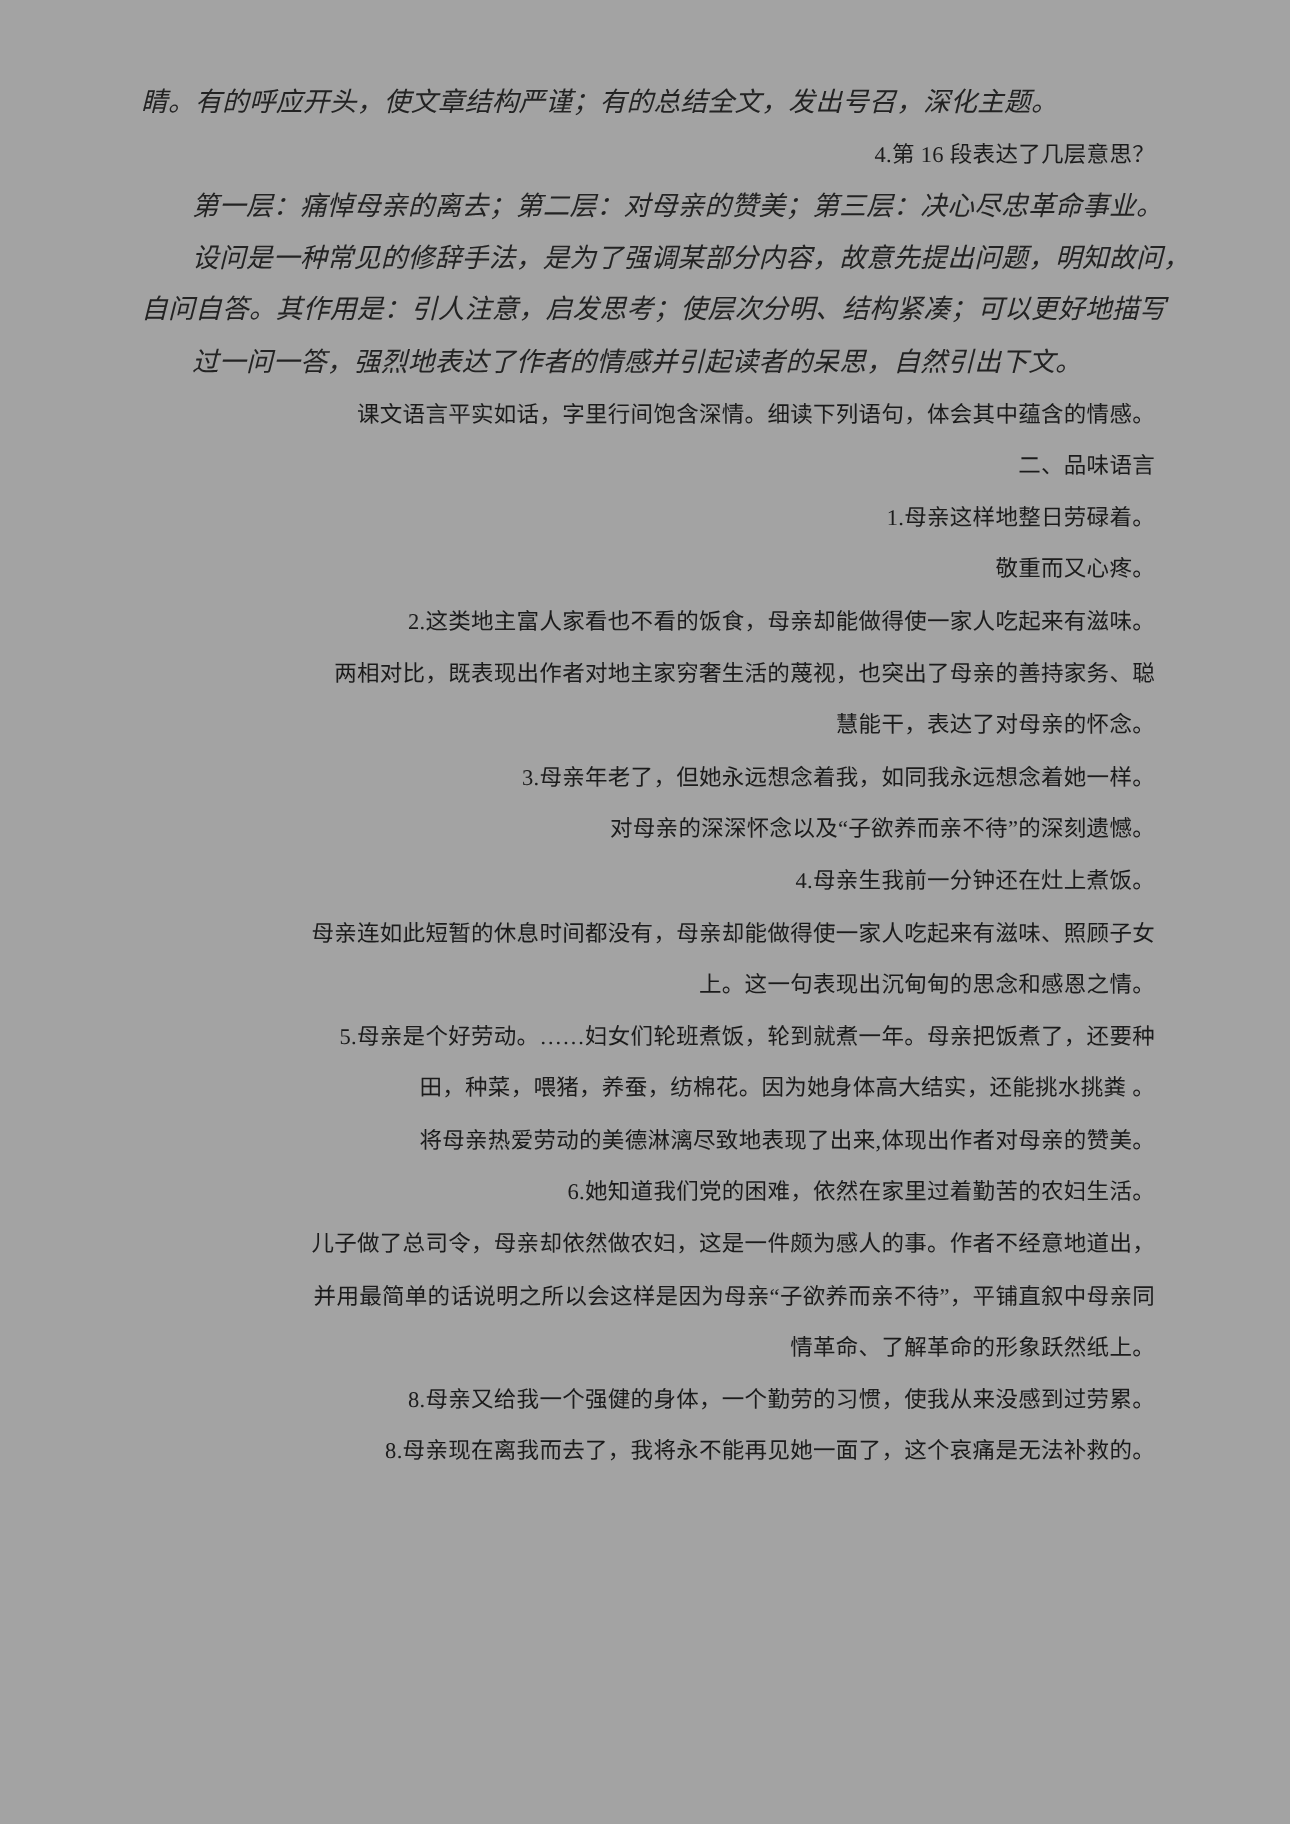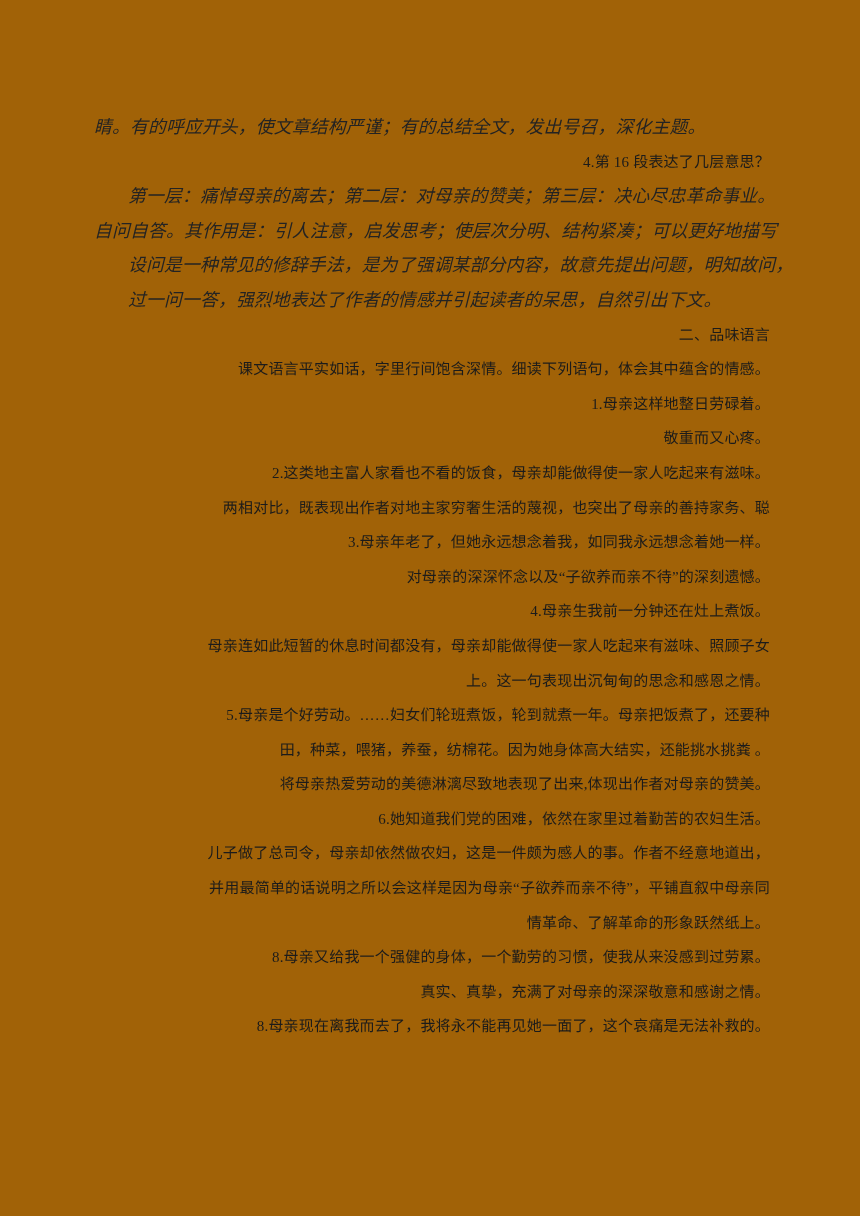--- a/index.html
+++ b/index.html
@@ -13,23 +13,23 @@
     height: 1216px;
     overflow: hidden;
     font-family: "DejaVu Serif", "Liberation Serif", serif;
     color: #1a1a1a;
   }
 
   .page {
     position: relative;
     width: 860px;
     height: 1216px;
-    background: #a16207;
+    background: #a3a3a3;
     box-sizing: border-box;
-    padding: 110px 92px 0 94px;
+    padding: 52px 92px 0 94px;
   }
 
   .doc-body {
     width: 676px;
   }
 
   
   .line {
     height: 34.6px;
     line-height: 34.6px;
@@ -67,38 +67,38 @@
   }
 </style>
 </head>
 <body>
 
 <div class="page">
   <div class="doc-body" id="doc-body">
       <div class="line kai flush">睛。有的呼应开头，使文章结构严谨；有的总结全文，发出号召，深化主题。</div>
       <div class="line song indent">4.第 16 段表达了几层意思？</div>
       <div class="line kai indent">第一层：痛悼母亲的离去；第二层：对母亲的赞美；第三层：决心尽忠革命事业。</div>
+      <div class="line kai indent">设问是一种常见的修辞手法，是为了强调某部分内容，故意先提出问题，明知故问，</div>
       <div class="line kai flush">自问自答。其作用是：引人注意，启发思考；使层次分明、结构紧凑；可以更好地描写</div>
-      <div class="line kai indent">设问是一种常见的修辞手法，是为了强调某部分内容，故意先提出问题，明知故问，</div>
       <div class="line kai indent">过一问一答，强烈地表达了作者的情感并引起读者的呆思，自然引出下文。</div>
+      <div class="line song indent">课文语言平实如话，字里行间饱含深情。细读下列语句，体会其中蕴含的情感。</div>
       <div class="line song indent">二、品味语言</div>
-      <div class="line song indent">课文语言平实如话，字里行间饱含深情。细读下列语句，体会其中蕴含的情感。</div>
       <div class="line song indent">1.母亲这样地整日劳碌着。</div>
       <div class="line song indent">敬重而又心疼。</div>
       <div class="line song indent">2.这类地主富人家看也不看的饭食，母亲却能做得使一家人吃起来有滋味。</div>
       <div class="line song indent">两相对比，既表现出作者对地主家穷奢生活的蔑视，也突出了母亲的善持家务、聪</div>
+      <div class="line song flush">慧能干，表达了对母亲的怀念。</div>
       <div class="line song indent">3.母亲年老了，但她永远想念着我，如同我永远想念着她一样。</div>
       <div class="line song indent">对母亲的深深怀念以及“子欲养而亲不待”的深刻遗憾。</div>
       <div class="line song indent">4.母亲生我前一分钟还在灶上煮饭。</div>
       <div class="line song indent">母亲连如此短暂的休息时间都没有，母亲却能做得使一家人吃起来有滋味、照顾子女</div>
       <div class="line song flush">上。这一句表现出沉甸甸的思念和感恩之情。</div>
       <div class="line song indent">5.母亲是个好劳动。……妇女们轮班煮饭，轮到就煮一年。母亲把饭煮了，还要种</div>
       <div class="line song flush">田，种菜，喂猪，养蚕，纺棉花。因为她身体高大结实，还能挑水挑粪 。</div>
       <div class="line song indent">将母亲热爱劳动的美德淋漓尽致地表现了出来,体现出作者对母亲的赞美。</div>
       <div class="line song indent">6.她知道我们党的困难，依然在家里过着勤苦的农妇生活。</div>
       <div class="line song indent">儿子做了总司令，母亲却依然做农妇，这是一件颇为感人的事。作者不经意地道出，</div>
       <div class="line song flush">并用最简单的话说明之所以会这样是因为母亲“子欲养而亲不待”，平铺直叙中母亲同</div>
       <div class="line song flush">情革命、了解革命的形象跃然纸上。</div>
       <div class="line song indent">8.母亲又给我一个强健的身体，一个勤劳的习惯，使我从来没感到过劳累。</div>
-      <div class="line song flush">真实、真挚，充满了对母亲的深深敬意和感谢之情。</div>
       <div class="line song indent">8.母亲现在离我而去了，我将永不能再见她一面了，这个哀痛是无法补救的。</div>
     </div>
 </div>
 
 </body></html>

